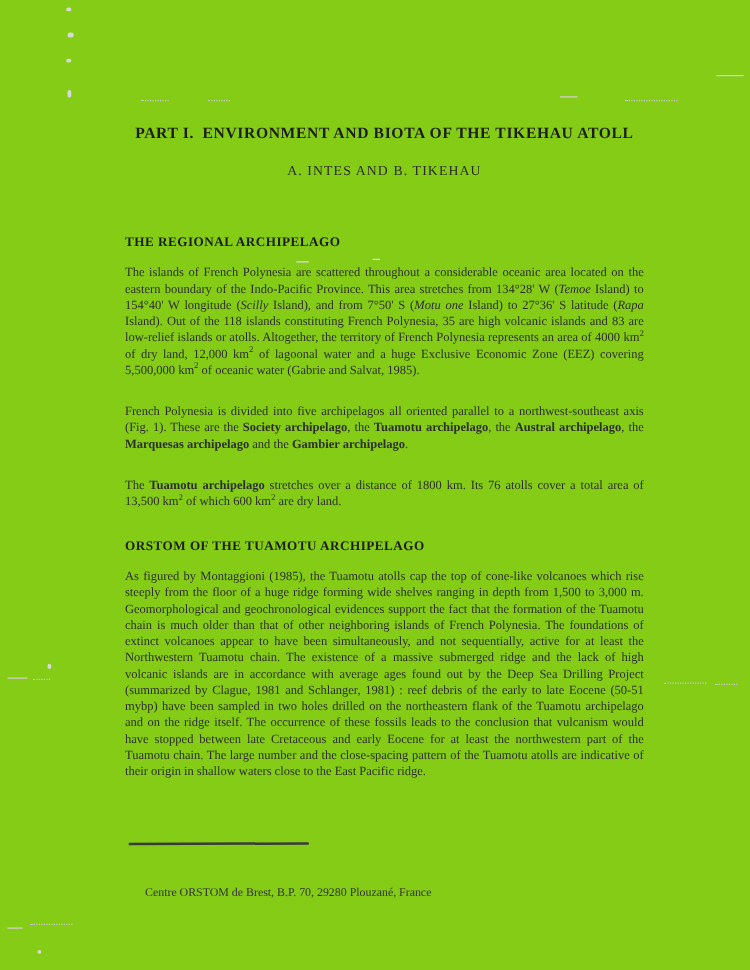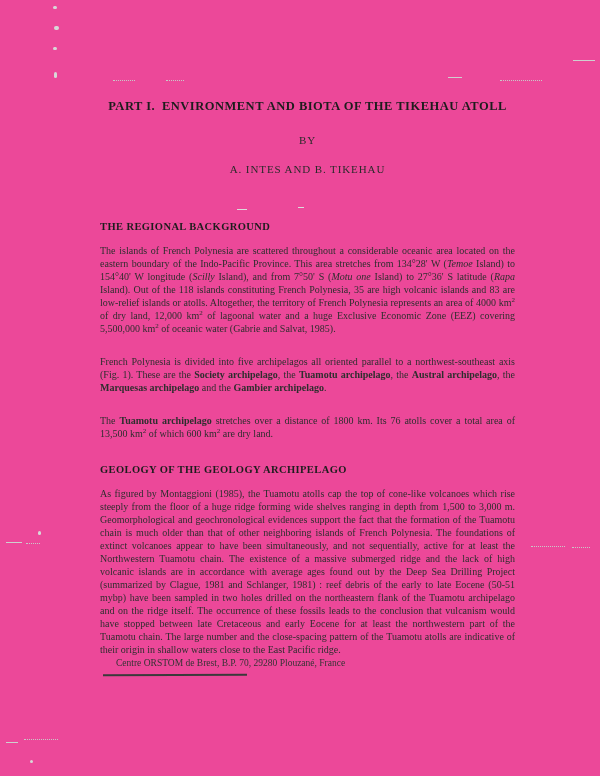--- a/index.html
+++ b/index.html
@@ -1,21 +1,21 @@
 <!DOCTYPE html>
 <html><head>
 <meta charset="utf-8">
 <style>
   html,body { margin:0; padding:0; background:#e9e9e9; }
   .page {
     position: relative;
     width: 600px;
     height: 776px;
     margin: 0 auto;
-    background: #ec4899;
+    background: #84cc16;
     overflow: hidden;
     font-family: "Liberation Serif", "DejaVu Serif", serif;
     color: #2b2b2b;
   }
   .content {
     position: absolute;
     left: 100px;
     top: 99px;
     width: 415px;
   }
@@ -66,21 +66,21 @@
     left: 103px;
     top: 674px;
     width: 144px;
     height: 2px;
     background: #3a3a3a;
     transform: rotate(-0.2deg);
   }
   .footnote {
     position: absolute;
     left: 116px;
-    top: 658px;
+    top: 710px;
     font-size: 9.5px;
     color: #333;
   }
   
   .af { position: absolute; pointer-events: none; }
   .af-dot { background: #d8d8d8; border-radius: 2px; }
   .af-dash { border-top: 1px solid #cfcfcf; }
   .af-dotted { border-top: 1px dotted #c9c9c9; }
 </style>
 </head>
@@ -106,28 +106,27 @@
   <div class="af af-dotted" style="left:572px; top:547px; width:18px;"></div>
   <div class="af af-dash" style="left:6px;  top:742px; width:12px;"></div>
   <div class="af af-dotted" style="left:24px; top:739px; width:34px;"></div>
   <div class="af af-dot" style="left:30px; top:760px; width:3px; height:3px;"></div>
 
   <div class="content">
     <h1 class="doc-title">
       <span class="tline">PART I. ENVIRONMENT AND BIOTA OF THE TIKEHAU ATOLL</span>
     </h1>
 
-    <div class="byline">BY</div>
     <div class="authors">A. INTES AND B. TIKEHAU</div>
 
-    <h2 class="section-heading">THE REGIONAL BACKGROUND</h2>
+    <h2 class="section-heading">THE REGIONAL ARCHIPELAGO</h2>
     <p class="body-par">The islands of French Polynesia are scattered throughout a considerable oceanic area located on the eastern boundary of the Indo-Pacific Province. This area stretches from 134°28' W (<span style="font-style: italic;">Temoe</span> Island) to 154°40' W longitude (<span style="font-style: italic;">Scilly</span> Island), and from 7°50' S (<span style="font-style: italic;">Motu one</span> Island) to 27°36' S latitude (<span style="font-style: italic;">Rapa</span> Island). Out of the 118 islands constituting French Polynesia, 35 are high volcanic islands and 83 are low-relief islands or atolls. Altogether, the territory of French Polynesia represents an area of 4000 km<sup>2</sup> of dry land, 12,000 km<sup>2</sup> of lagoonal water and a huge Exclusive Economic Zone (EEZ) covering 5,500,000 km<sup>2</sup> of oceanic water (Gabrie and Salvat, 1985).</p>
     <p class="body-par">French Polynesia is divided into five archipelagos all oriented parallel to a northwest-southeast axis (Fig. 1). These are the <span style="font-weight: bold;">Society archipelago</span>, the <span style="font-weight: bold;">Tuamotu archipelago</span>, the <span style="font-weight: bold;">Austral archipelago</span>, the <span style="font-weight: bold;">Marquesas archipelago</span> and the <span style="font-weight: bold;">Gambier archipelago</span>.</p>
     <p class="body-par">The <span style="font-weight: bold;">Tuamotu archipelago</span> stretches over a distance of 1800 km. Its 76 atolls cover a total area of 13,500 km<sup>2</sup> of which 600 km<sup>2</sup> are dry land.</p>
 
-    <h2 class="section-heading second gap-before-heading" style="margin-top:24px;">GEOLOGY OF THE GEOLOGY ARCHIPELAGO</h2>
+    <h2 class="section-heading second gap-before-heading" style="margin-top:24px;">ORSTOM OF THE TUAMOTU ARCHIPELAGO</h2>
     <p class="body-par">As figured by Montaggioni (1985), the Tuamotu atolls cap the top of cone-like volcanoes which rise steeply from the floor of a huge ridge forming wide shelves ranging in depth from 1,500 to 3,000 m. Geomorphological and geochronological evidences support the fact that the formation of the Tuamotu chain is much older than that of other neighboring islands of French Polynesia. The foundations of extinct volcanoes appear to have been simultaneously, and not sequentially, active for at least the Northwestern Tuamotu chain. The existence of a massive submerged ridge and the lack of high volcanic islands are in accordance with average ages found out by the Deep Sea Drilling Project (summarized by Clague, 1981 and Schlanger, 1981) : reef debris of the early to late Eocene (50-51 mybp) have been sampled in two holes drilled on the northeastern flank of the Tuamotu archipelago and on the ridge itself. The occurrence of these fossils leads to the conclusion that vulcanism would have stopped between late Cretaceous and early Eocene for at least the northwestern part of the Tuamotu chain. The large number and the close-spacing pattern of the Tuamotu atolls are indicative of their origin in shallow waters close to the East Pacific ridge.</p>
   </div>
 
   <div class="footnote-rule"></div>
   <div class="footnote">Centre ORSTOM de Brest, B.P. 70, 29280 Plouzané, France</div>
 
 </div>
 
 </body></html>

